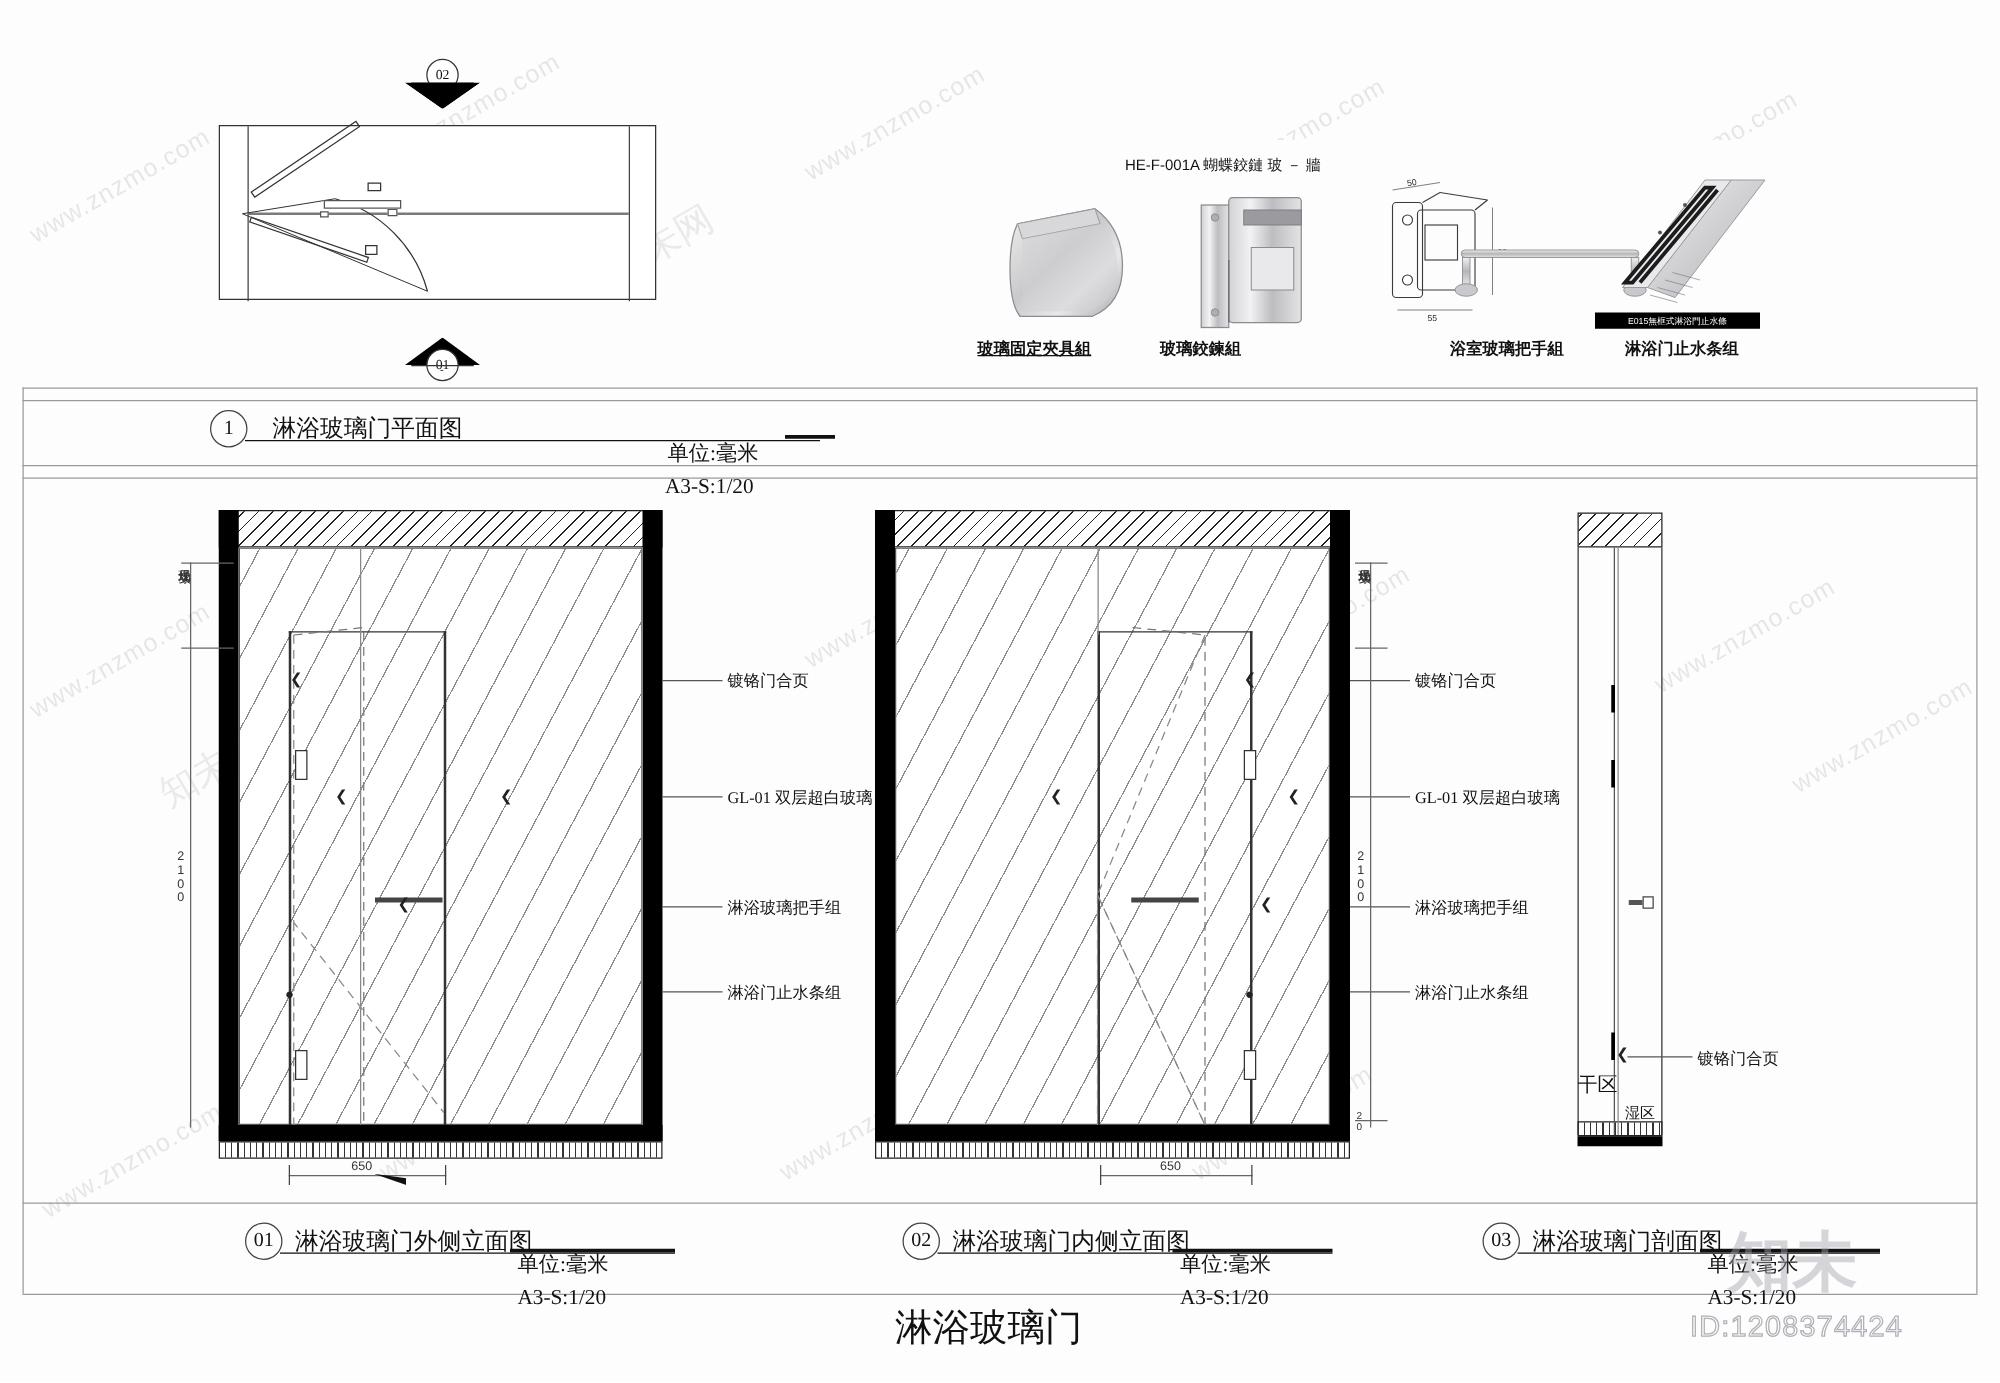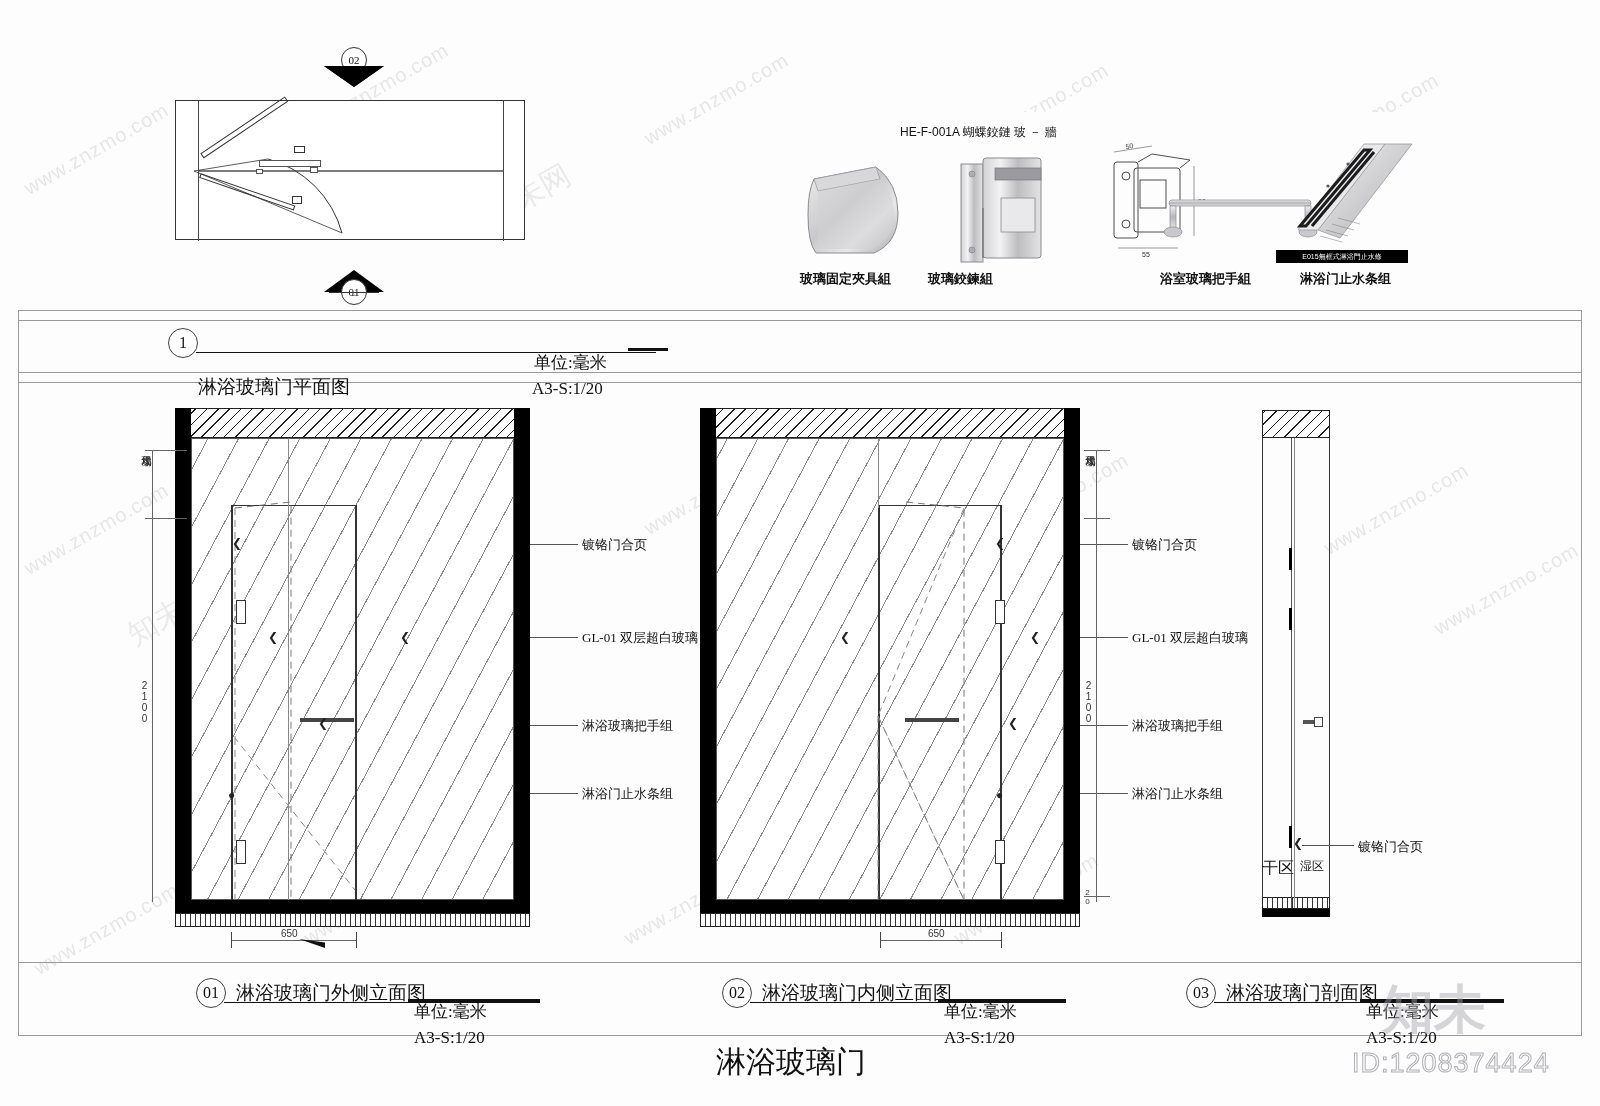--- a/index.html
+++ b/index.html
@@ -135,21 +135,21 @@
     font-size: 7px; display:flex; align-items:center; justify-content:center;
     font-family: "Liberation Sans","DejaVu Sans",sans-serif;
     white-space: nowrap;
   }
 
   
   #main-title {
     position: absolute; font-size: 30px; color: #111; white-space: nowrap;
   }
   #sheet-id {
-    position: absolute; font-size: 27px; letter-spacing: 1px;
+    position: absolute; font-size: 23px; letter-spacing: 1px;
     color: transparent;
     -webkit-text-stroke: 1px rgba(150,150,158,0.75);
     font-family: "Liberation Sans", "DejaVu Sans", sans-serif;
     white-space: nowrap;
   }
   .logo-cn {
     position: absolute;
     font-size: 52px; font-weight: bold;
     color: rgba(165,165,172,0.45);
     font-family: "Liberation Sans","DejaVu Sans",sans-serif;
@@ -331,31 +331,31 @@
           <line x1="46" y1="104" x2="68" y2="110"></line>
         <line x1="52" y1="98" x2="74" y2="104"></line>
           <line x1="58" y1="92" x2="80" y2="98"></line>
       </g>
       <circle cx="48" cy="60" r="1.6" fill="#555"></circle>
       <circle cx="68" cy="38" r="1.6" fill="#555"></circle>
     </svg>
 
     <div class="hw-blackbar" style="left:516px; top:138px; width:132px; height:13px;">E015無框式淋浴門止水條</div>
 
-    <div class="hw-cap" style="left:40px;  top:158px;">玻璃固定夾具組</div>
+    <div class="hw-cap" style="left:22px;  top:158px;text-decoration:underline;">玻璃固定夾具組</div>
     <div class="hw-cap" style="left:168px; top:158px;">玻璃鉸鍊組</div>
     <div class="hw-cap" style="left:400px; top:158px;">浴室玻璃把手組</div>
     <div class="hw-cap" style="left:540px; top:158px;">淋浴门止水条组</div>
   </div>
 
   <div>
     <div class="tb-num" style="left:168px; top:328px;">
       <span>1</span>
     </div>
-    <div class="tb-title" style="left:198px; top:330px;margin-top:44px;">淋浴玻璃门平面图</div>
+    <div class="tb-title" style="left:218px; top:330px;">淋浴玻璃门平面图</div>
     <div class="tb-rule" style="left:196px; top:352px; width:460px;"></div>
     <div class="tb-scale" style="left:532px; top:331px;">A3-S:1/20</div>
     <div class="tb-unit" style="left:534px; top:351px;">单位:毫米</div>
     <div class="tb-rule-thick" style="left:628px; top:348px; width:40px;"></div>
   </div>
 
   <div>
 
     <div class="hatch-ceil" style="left:175px; top:408px; width:355px; height:30px;"></div>
 
@@ -487,21 +487,21 @@
     <div class="ln vl" style="left:1289px; top:826px; height:22px; width:3px; background:#000;"></div>
 
     <div class="abs" style="left:1314px; top:717px; width:9px; height:10px; border:1px solid #444; background:#fff;"></div>
     <div class="abs" style="left:1303px; top:720px; width:11px; height:4px; background:#555;"></div>
 
     <div class="abs" style="left:1293px; top:836px; font-size:12px; color:#222;">❮</div>
     <div class="leader" style="left:1302px; top:845px; width:52px;"></div>
     <div class="anno" style="left:1358px; top:838px;">镀铬门合页</div>
 
     <div class="abs txt" style="left:1262px; top:858px; font-size:16px;">干区</div>
-    <div class="abs txt" style="left:1300px; top:858px; font-size:12px;">湿区</div>
+    <div class="abs txt" style="left:1300px; top:882px; font-size:12px;">湿区</div>
   </div>
 
   <div>
     <div class="tb-num" style="left:196px; top:978px;">
       <span>01</span>
     </div>
     <div class="tb-title" style="left:236px; top:980px;">淋浴玻璃门外侧立面图</div>
     <div class="tb-rule" style="left:224px; top:1002px; width:316px;"></div>
     <div class="tb-scale" style="left:414px; top:980px;">A3-S:1/20</div>
     <div class="tb-unit" style="left:414px; top:1000px;">单位:毫米</div>

